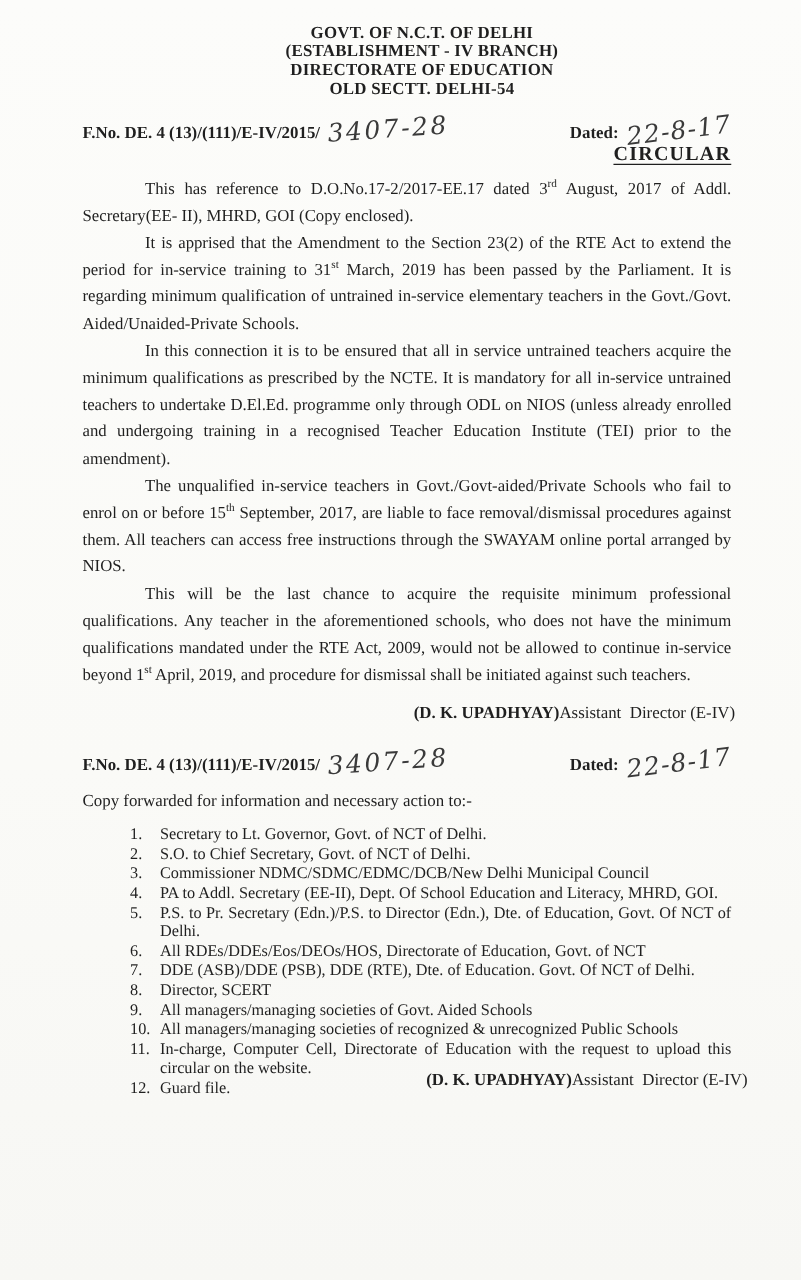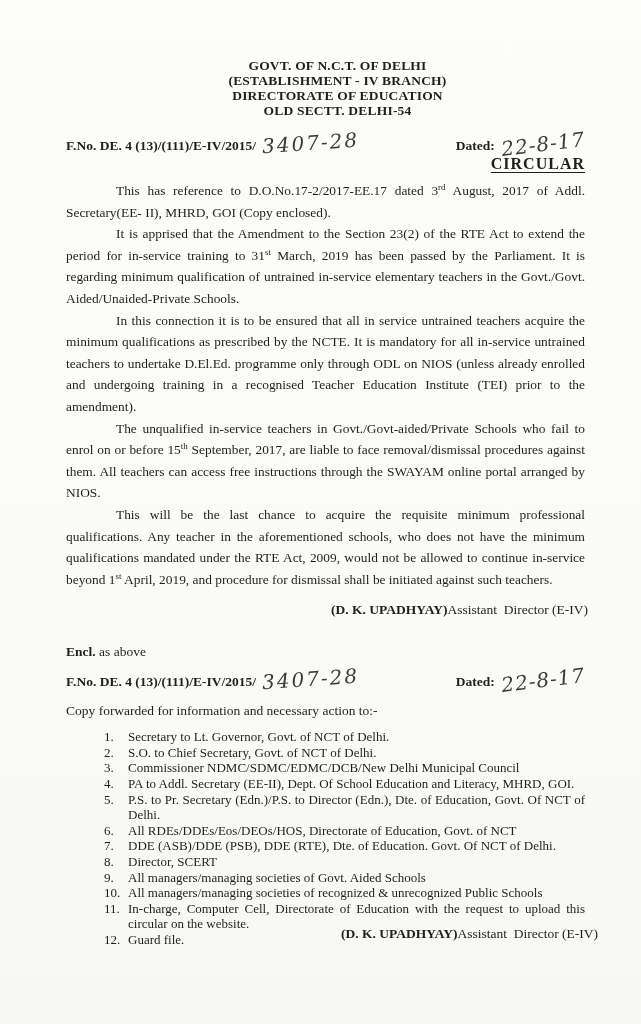--- a/index.html
+++ b/index.html
@@ -19,21 +19,20 @@
     overflow:hidden;
   }
   
   .letterhead{
     text-align:center;
     transform:translateX(12px);
     font-weight:bold;
     font-size:13.5px;
     line-height:15px;
     letter-spacing:.2px;
-    margin-top:40px;
   }
   
   .ref-row{
     display:flex;
     justify-content:space-between;
     align-items:baseline;
     margin-top:15px;
     font-size:13.5px;
   }
   .ref-left,.ref-right{display:flex;align-items:baseline;white-space:nowrap;}
@@ -147,23 +146,20 @@
 
   <div class="sig-block first">
     <svg class="sig-scribble" width="170" height="42" viewBox="0 0 170 55" fill="none" xmlns="http://www.w3.org/2000/svg">
       <path d="M6 40 C40 28, 92 19, 128 21 C141 22, 149 16, 145 9 C142 4, 135 7, 138 15 C140 22, 150 27, 165 22" stroke="#2b2b2b" stroke-width="2" stroke-linecap="round"></path>
       <path d="M52 46 C78 39, 102 36, 122 33 L112 38" stroke="#2b2b2b" stroke-width="1.6" stroke-linecap="round"></path>
     </svg>
     <div class="sig-name">(D. K. UPADHYAY)</div>
     <div class="sig-desig">Assistant  Director (E-IV)</div>
   </div>
 
-  <div class="encl-line">
-    <span class="bold">Encl.</span><span> as above</span>
-  </div>
 
   <div class="ref-row" style="margin-top:9px;">
     <span class="ref-left">
       <span class="bold">F.No. DE. 4 (13)/(111)/E-IV/2015/</span>
       <span class="handwritten">3407-28</span>
     </span>
     <span class="ref-right">
       <span class="bold">Dated:</span>
       <span class="handwritten date">22-8-17</span>
     </span>

